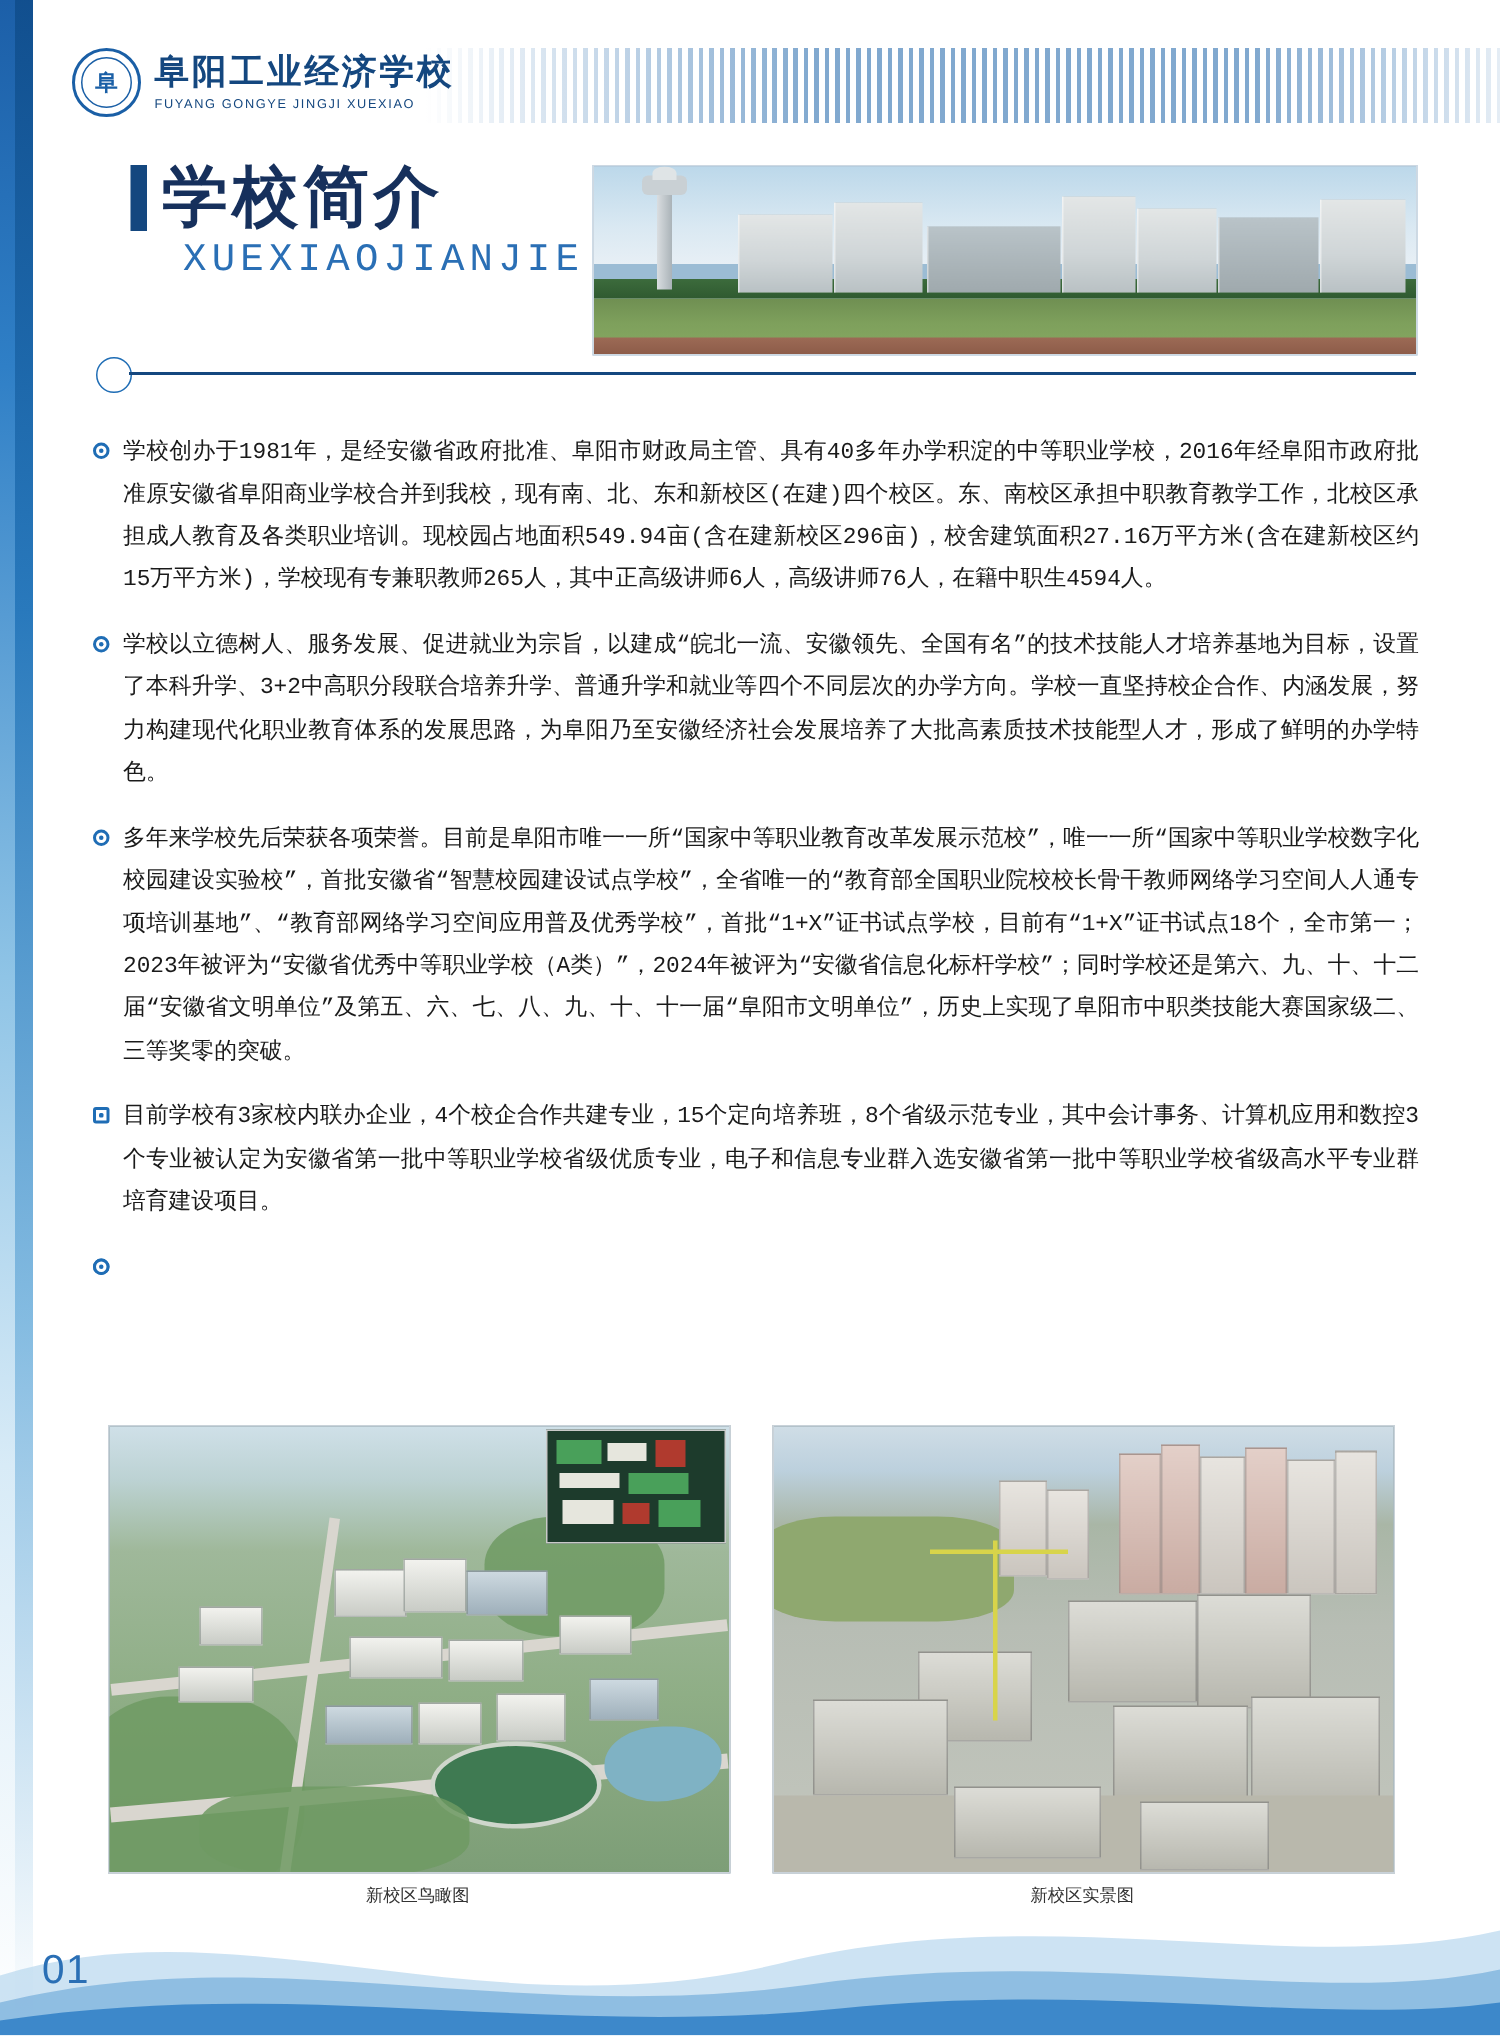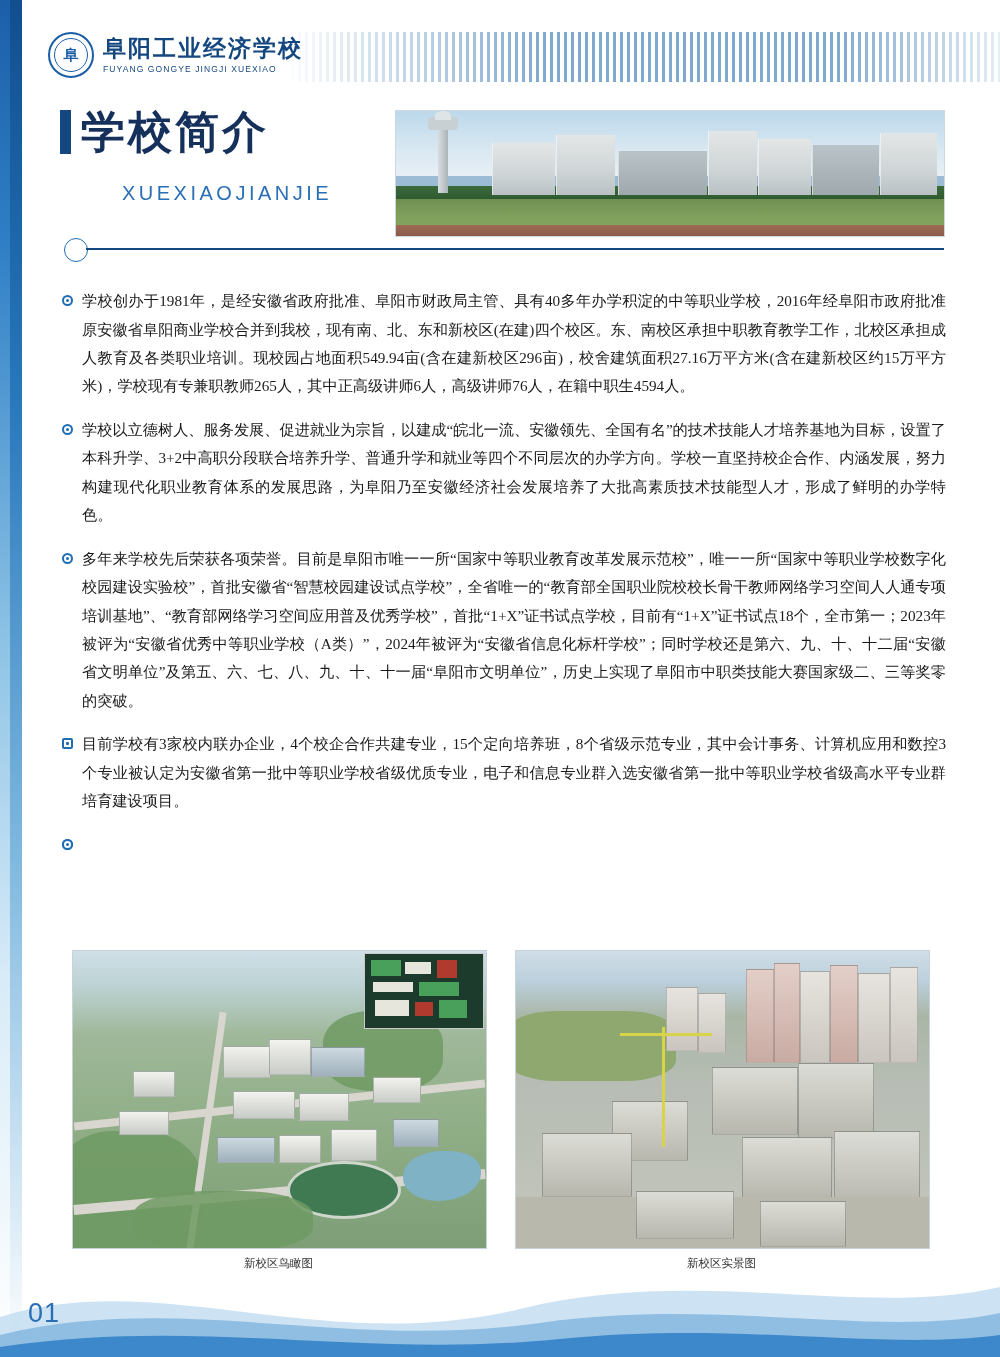--- a/index.html
+++ b/index.html
@@ -111,40 +111,41 @@
   
   .title-area {
     position: absolute;
     left: 60px; top: 110px;
     width: 330px;
   }
   .title-cn {
     display: flex;
     align-items: center;
     gap: 10px;
+    margin-left: 27px;
   }
   .title-accent {
     width: 11px; height: 44px;
     background: #14477f;
   }
   .title-cn-text {
     font-size: 44px;
     font-weight: bold;
     color: #16305c;
     letter-spacing: 3px;
     font-family: "DejaVu Sans", sans-serif;
     line-height: 1;
   }
   .title-en {
-    margin-top: 28px;
+    margin-top: 4px;
     margin-left: 62px;
-    font-size: 20px;
+    font-size: 26px;
     letter-spacing: 3.5px;
     color: #2a6fb5;
-    font-family: Liberation Sans, sans-serif;
+    font-family: Liberation Mono, monospace;
   }
 
   
   .hero-photo {
     position: absolute;
     left: 395px; top: 110px;
     width: 548px; height: 125px;
     border: 1px solid #cdd8e2;
     overflow: hidden;
     background: #9bbcd4;
@@ -213,21 +214,21 @@
     width: 888px;
   }
   .para {
     position: relative;
     font-size: 15.2px;
     line-height: 28.4px;
     color: #1a1a1a;
     text-align: justify;
     text-justify: inter-ideograph;
     margin-bottom: 2px;
-    font-family: Liberation Serif, serif;
+    font-family: Liberation Mono, monospace;
     padding-left: 24px;
     text-indent: 0;
   }
   .para .bullet {
     position: absolute;
     left: 4px; top: 8px;
     width: 11px; height: 11px;
     border-radius: 50%;
     border: 2px solid #1f6db5;
     background: #fff;

